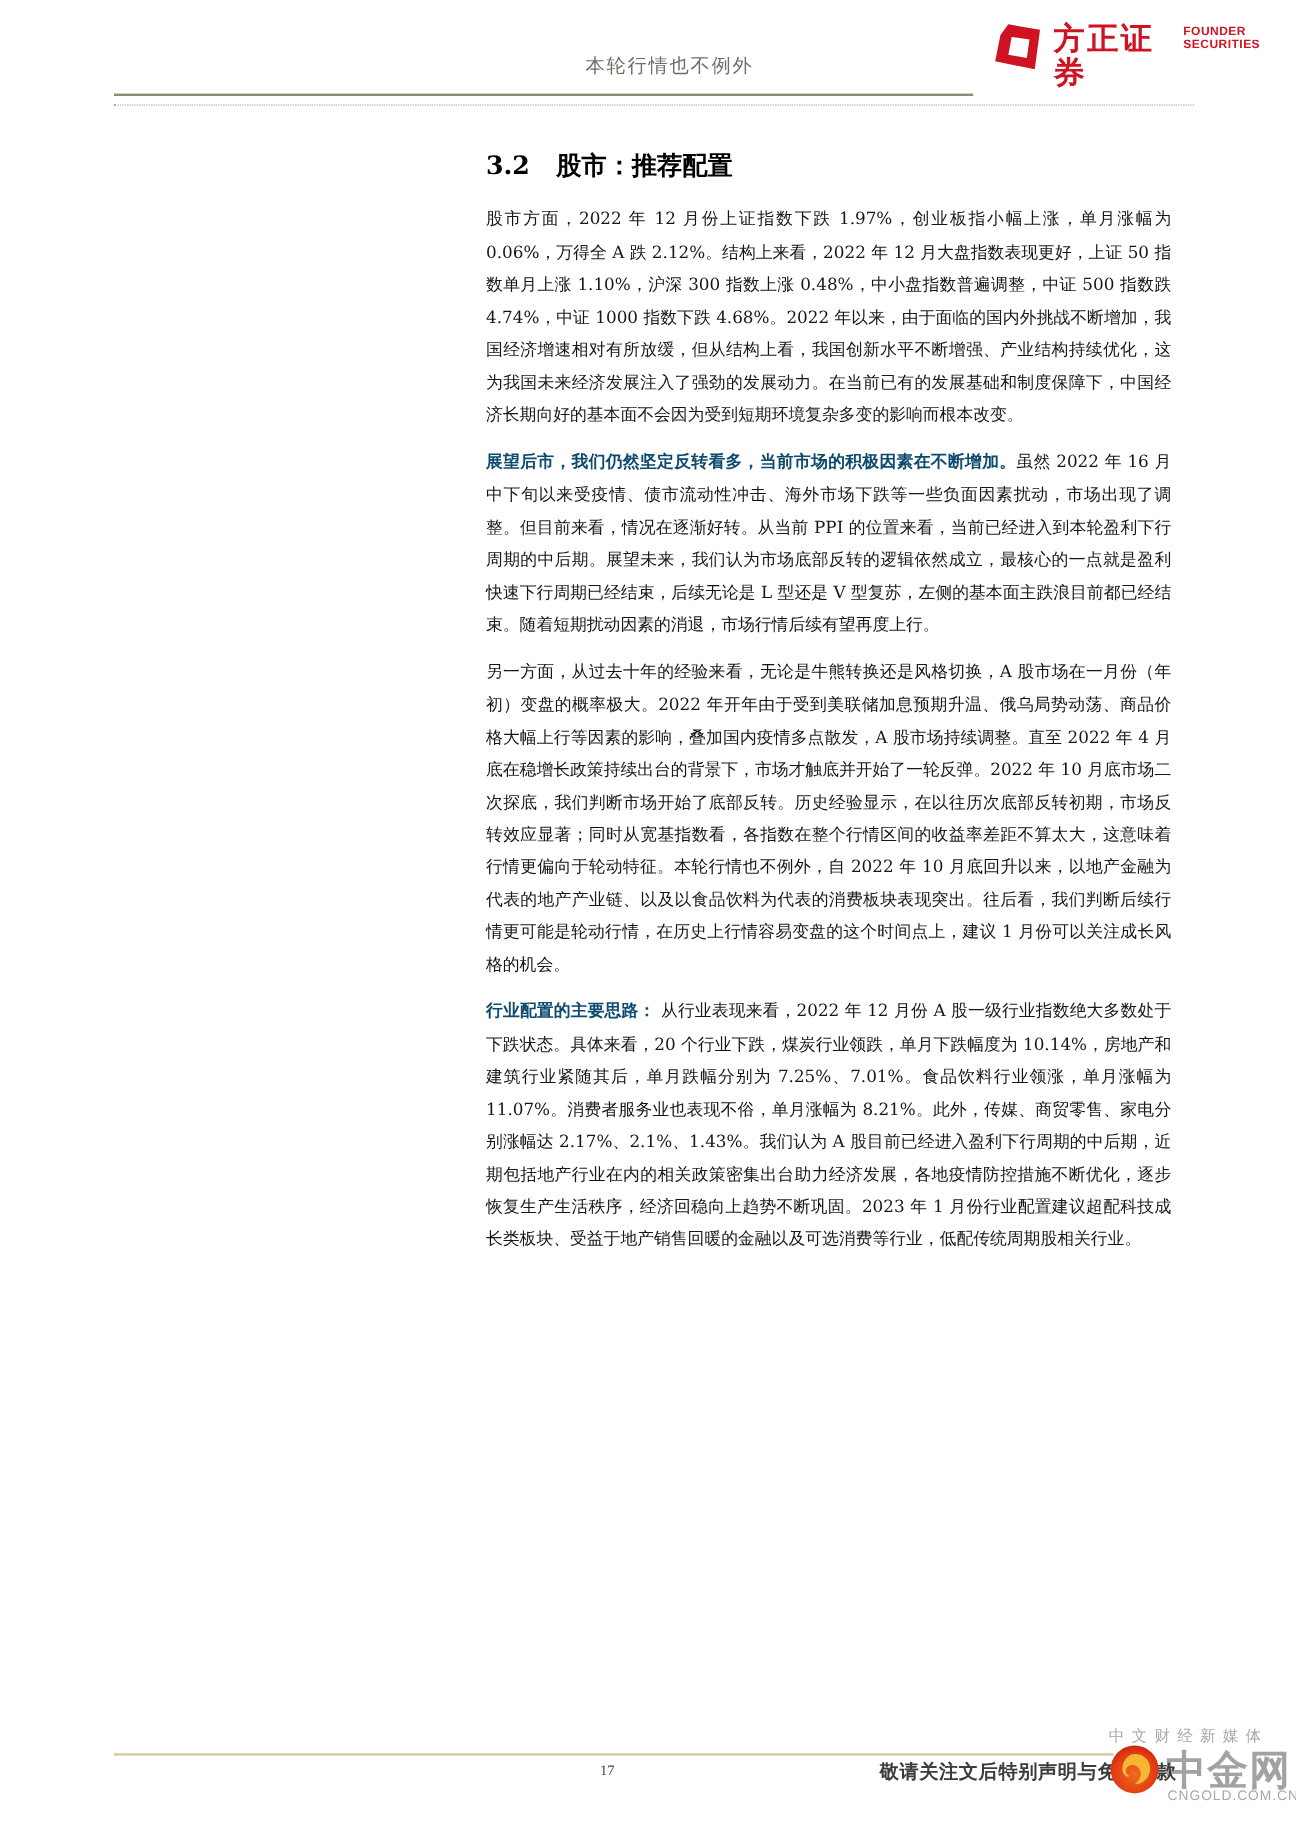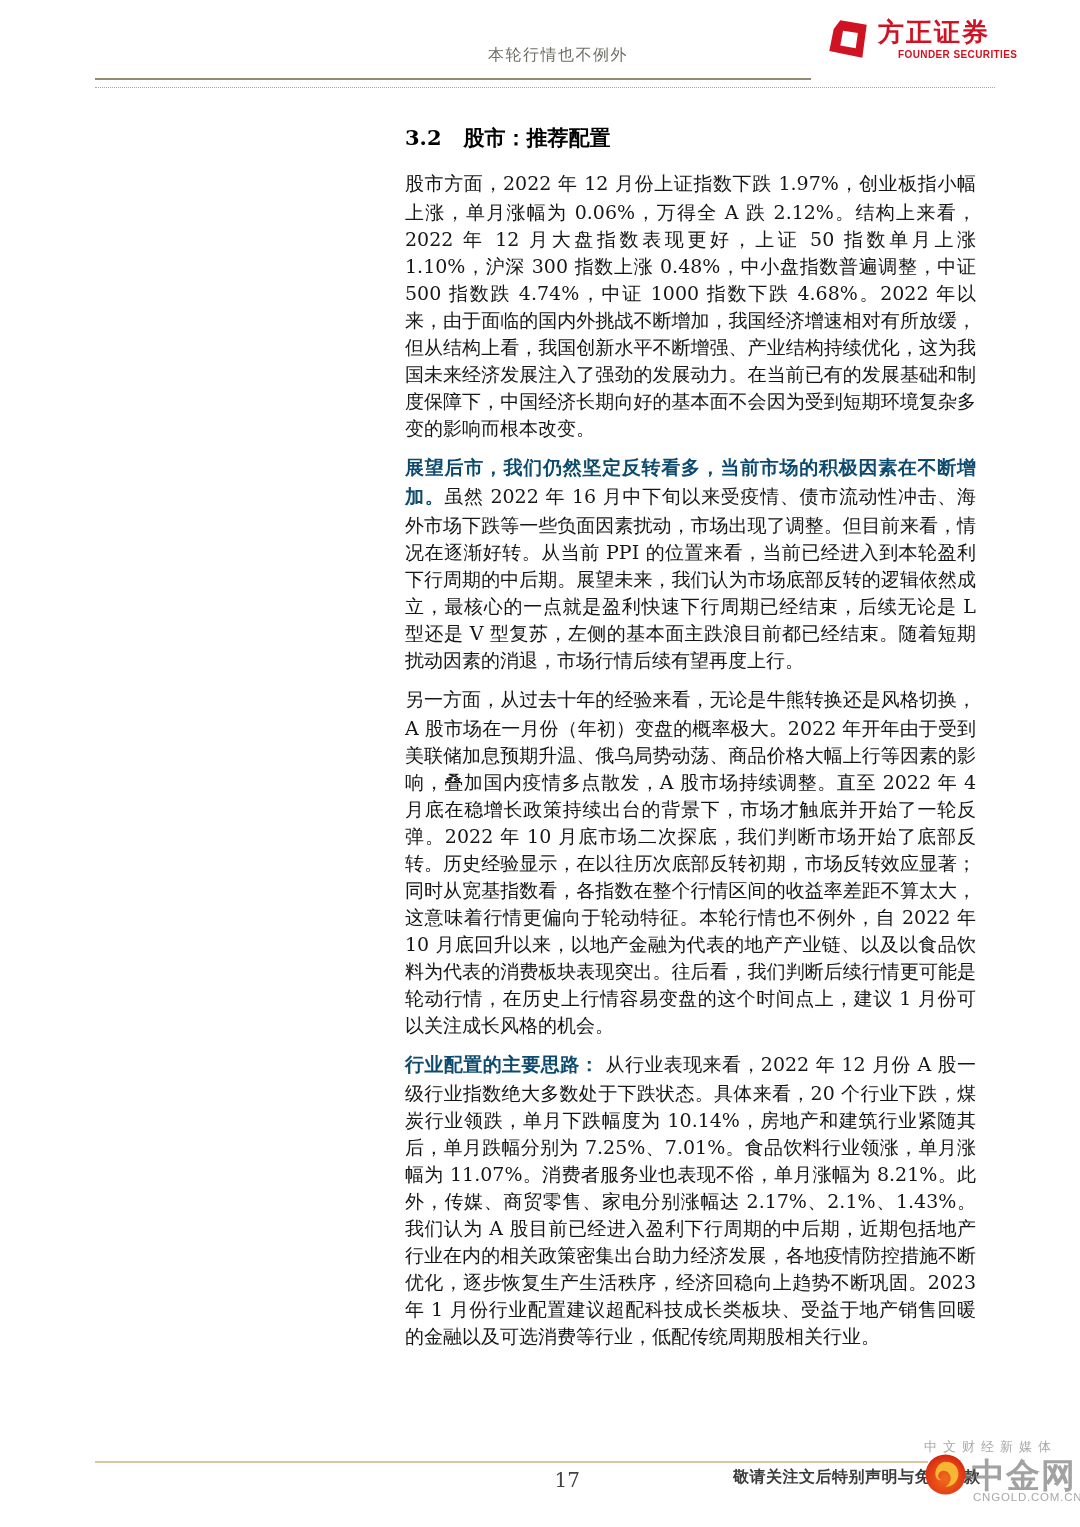--- a/index.html
+++ b/index.html
@@ -16,48 +16,48 @@
   .hdr-rule-solid {
     position:absolute; top:78px; left:95px; width:716px; height:2px;
     background:#8f8b77;
   }
   .hdr-rule-dotted {
     position:absolute; top:87px; left:95px; width:900px; height:0;
     border-top:1px dotted #a9a9a2;
   }
   .hdr-logo { position:absolute; top:16px; left:826px; display:flex; align-items:flex-start; }
   .hdr-logo .mark { width:44px; height:46px; margin-right:8px; }
-  .hdr-logo .names { display:flex; flex-direction:column; padding-top:2px; }
+  .hdr-logo .names { display:flex; flex-direction:row; padding-top:2px; }
   .hdr-logo .cn {
     font-family:"Liberation Sans","DejaVu Sans",sans-serif;
     font-size:26px; font-weight:bold; color:#cf1322; letter-spacing:2px; line-height:28px;
   }
   .hdr-logo .en {
     font-family:"Liberation Sans","DejaVu Sans",sans-serif;
     font-size:10px; font-weight:bold; color:#cf1322; letter-spacing:0.4px; margin-top:3px;padding-left:20px;
   }
 
   
   .main { position:absolute; top:124px; left:405px; width:588px; }
   .sec-heading { margin:0 0 18px 0; font-size:21px; font-weight:bold; color:#000; }
   .sec-heading .num { margin-right:22px; }
   .body-p {
-    margin:0 17px 12px 0; font-size:19px; line-height:27px;
+    margin:0 17px 12px 0; font-size:14px; line-height:27px;
     text-align:justify; color:#161616;
   }
   .body-p b { font-weight:bold; color:#0c4a6e;font-family:Liberation Mono, monospace; }
 
   
   .ftr-rule {
     position:absolute; top:1461px; left:95px; width:833px; height:2px;
     background:#d8c8a2; z-index:0;
   }
   .ftr-pageno {
-    position:absolute; top:1468px; left:500px; width:80px; text-align:right;
-    font-size:20px; color:#444; z-index:2;
+    position:absolute; top:1468px; left:500px; width:80px; text-align:left;
+    font-size:12px; color:#444; z-index:2;font-family:Liberation Serif, serif;
   }
   .ftr-disclaimer {
     position:absolute; top:1467px; left:733px;
     font-family:"Liberation Sans","DejaVu Sans",sans-serif;
     font-size:16px; font-weight:bold; color:#3c3c3c; letter-spacing:0.5px; z-index:2;
   }
 
   
   .wm-name {
     position:absolute; top:1453px; left:971px;

